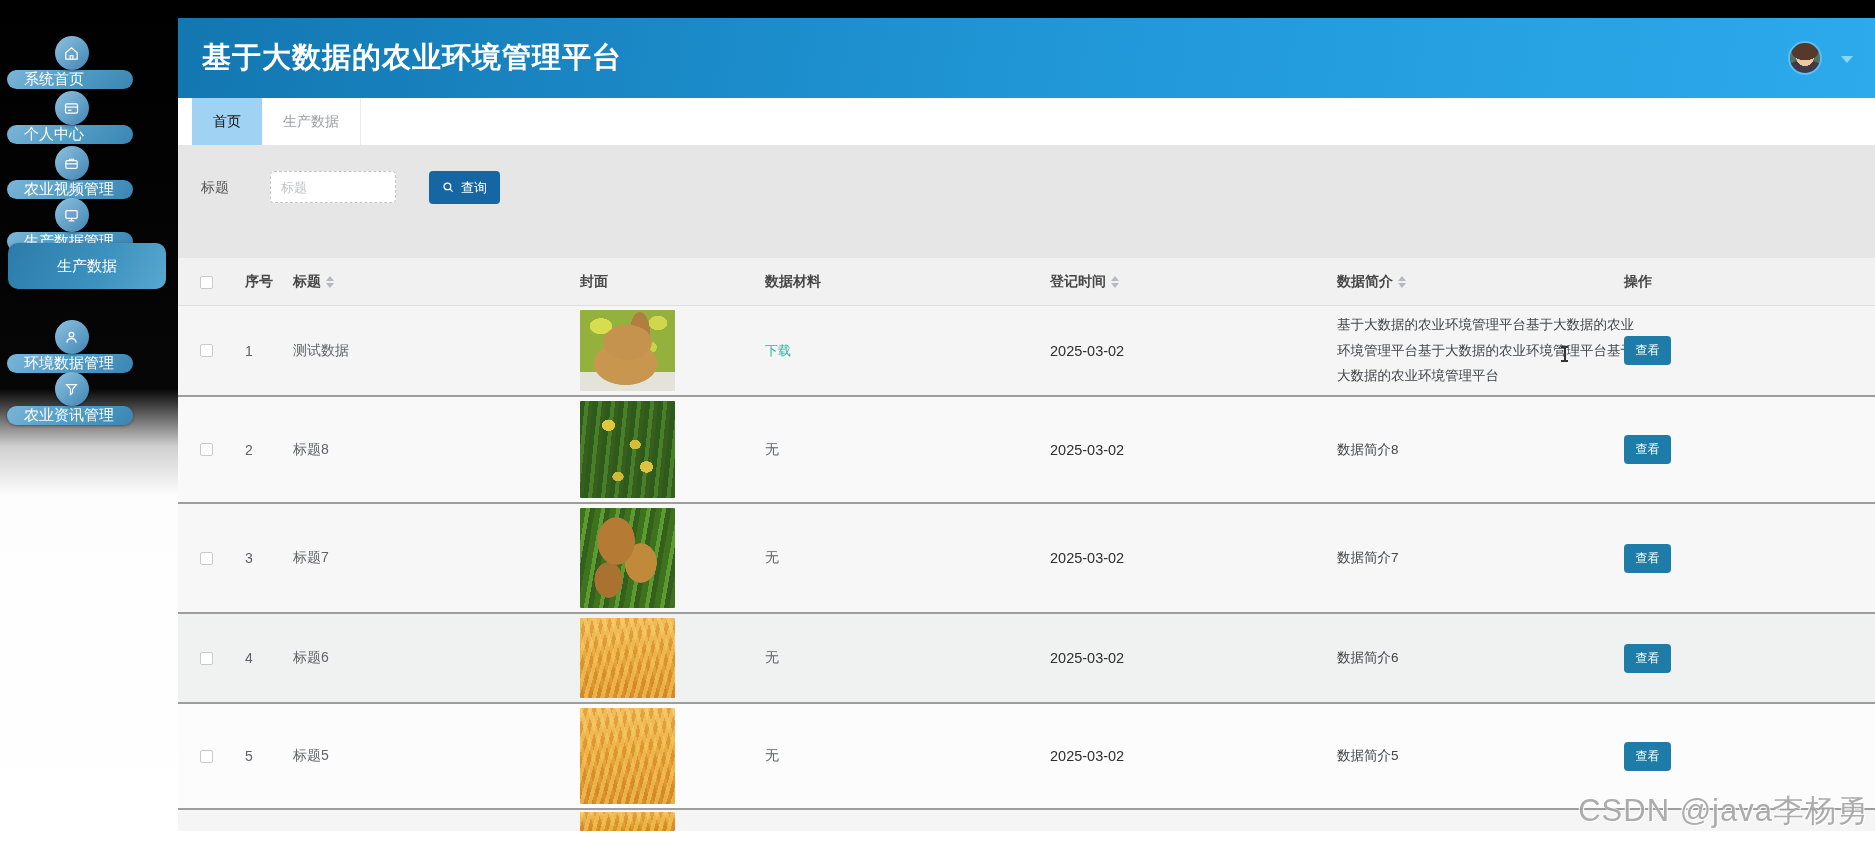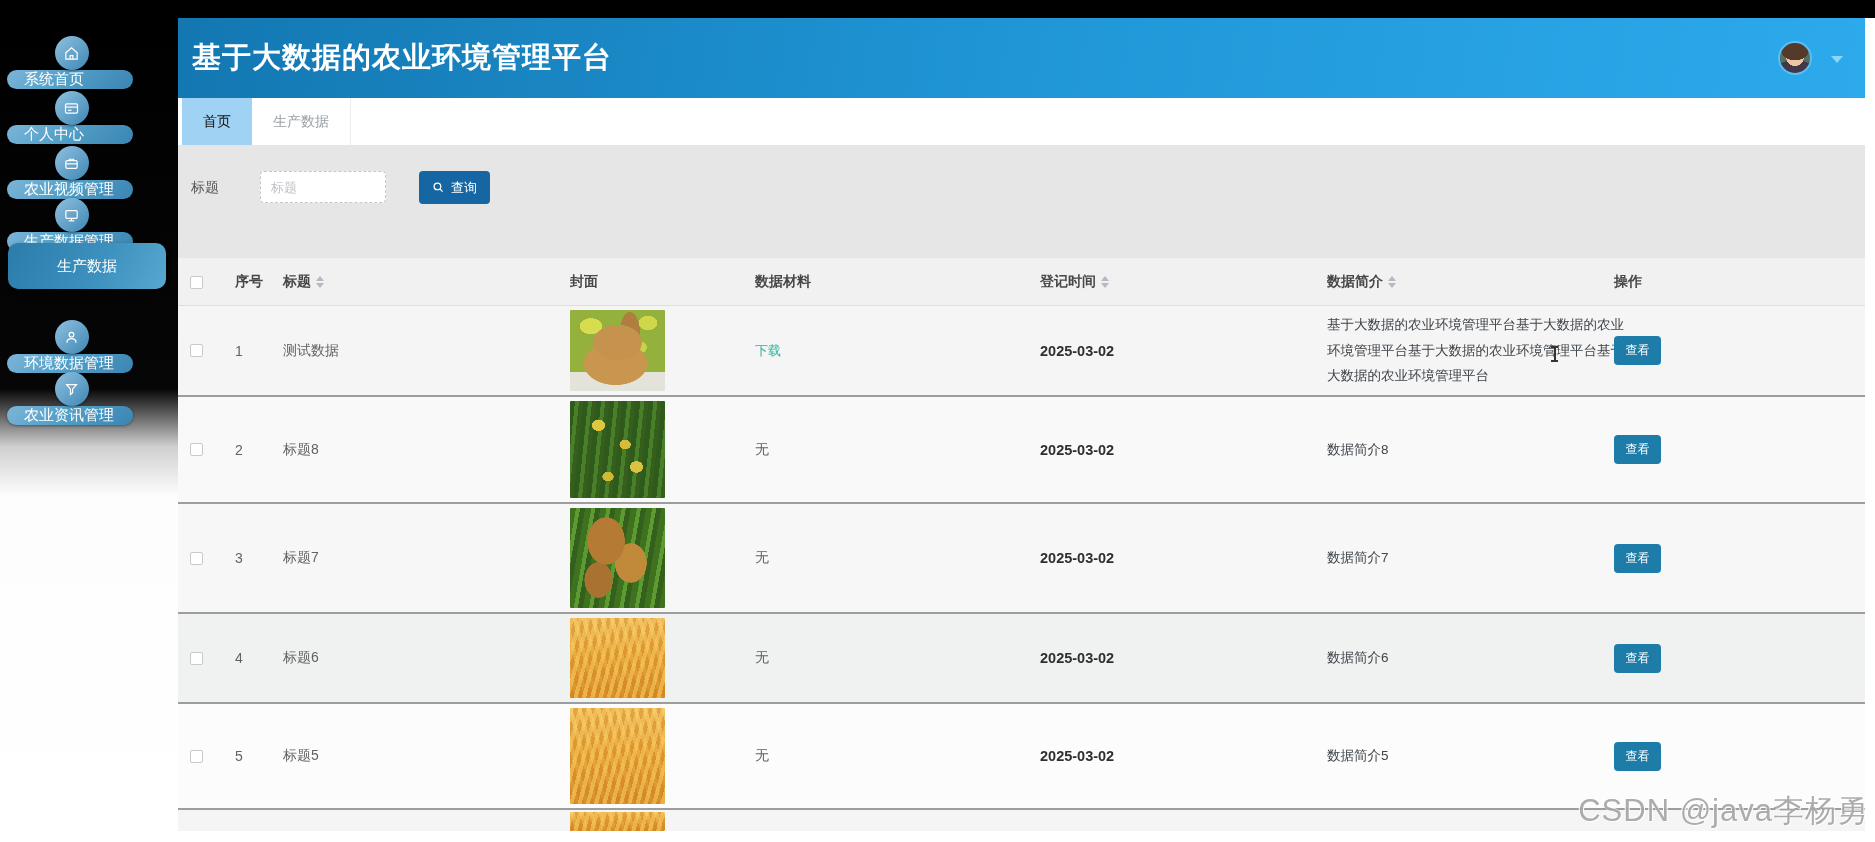--- a/index.html
+++ b/index.html
@@ -35,21 +35,21 @@
     white-space:nowrap;
   }
   .side-active {
     position:absolute; left:8px; top:225px; width:158px; height:46px; border-radius:10px;
     background:linear-gradient(115deg,#2b7cab 0%,#3e92bf 60%,#58a8d0 100%);
     color:#fff; font-size:15px; display:flex; align-items:center; justify-content:center;
     z-index:7; box-shadow:0 2px 5px rgba(0,0,0,.35); cursor:pointer;
   }
 
   
-  .main { position:absolute; left:168px; top:18px; width:1697px; height:824px; background:#fff; }
+  .main { position:absolute; left:178px; top:18px; width:1697px; height:824px; background:#fff; }
 
   .header {
     position:relative; height:80px; padding:0 24px;
     background:linear-gradient(100deg,#1377b1 0%,#2096d6 50%,#2caaec 100%);
     display:flex; align-items:center;
   }
   .header-title { color:#fff; font-size:29px; font-weight:bold; letter-spacing:1px; }
   .avatar {
     position:absolute; right:55px; top:25px; width:30px; height:30px; border-radius:50%; cursor:pointer;
     background:
@@ -94,21 +94,21 @@
   .sort .down { border-top:5px solid #b4b9c2; }
 
   .row { position:relative; border-bottom:2px solid #9d9d9d; background:#f6f6f6; }
   .r1{height:91px; background:#f5f5f5;} .r2{height:107px; background:#f9f9f9;}
   .r3{height:110px; background:#f7f7f7;} .r4{height:90px; background:#f0f1f1;}
   .r5{height:106px; background:#fcfcfc;} .r6{height:21px; border-bottom:none; background:#f5f5f5;}
   .cell { position:absolute; top:0; height:100%; display:flex; align-items:center; font-size:14px; color:#606266; }
   .col-check{left:22px} .col-index{left:67px} .col-title{left:115px}
   .col-cover{left:402px} .col-material{left:587px} .col-date{left:872px}
   .col-intro{left:1159px; width:298px} .col-action{left:1446px}
-  .cell.col-date { font-weight:bold; color:#2f2f2f; font-size:14.5px; }
+  .cell.col-date { font-weight:normal; color:#2f2f2f; font-size:14.5px; }
   .cell.col-intro span { font-size:13.5px; line-height:1.9; color:#3f4449; }
   .link { color:#26b3a0; font-size:13px; cursor:pointer; }
   .cb { width:13px; height:13px; background:#fff; border:1px solid #c6c9cd; border-radius:2px; display:inline-block; cursor:pointer; }
   .view-btn {
     width:47px; height:29px; background:#1d7ca8; color:#fff; border:none; border-radius:4px;
     font-size:12px; cursor:pointer;
   }
 
   .cover { width:95px; height:calc(100% - 8px); border-radius:1px; }
   .cover[data-cover="rabbit"]{

